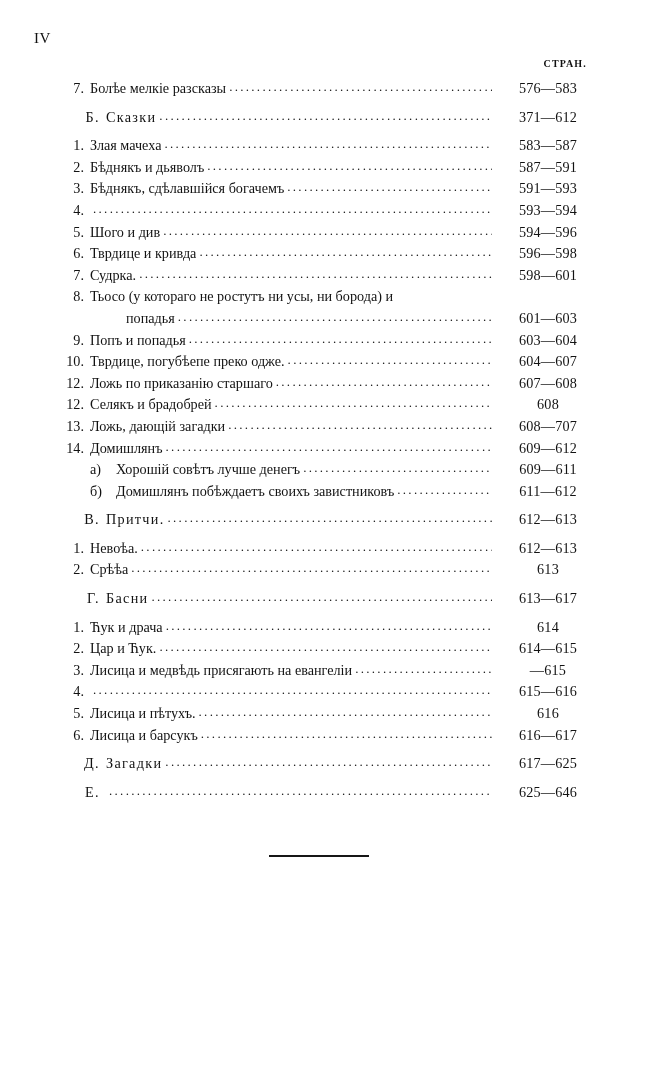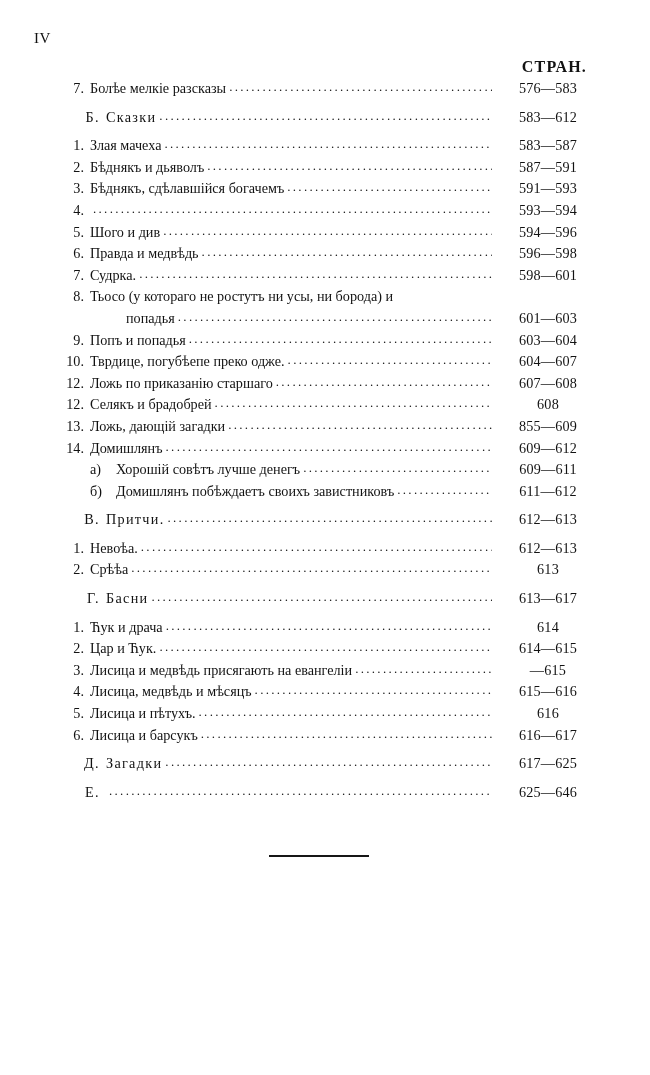--- a/index.html
+++ b/index.html
@@ -27,21 +27,21 @@
     left: 34px;
     top: 30px;
     font-size: 15px;
     letter-spacing: 0.5px;
     font-family: "Liberation Serif", serif;
   }
   .col-head {
     position: absolute;
     right: 63px;
     top: 58px;
-    font-size: 16px;
+    font-size: 10px;
     letter-spacing: 1.2px;
     font-weight: bold;
     font-family: "Liberation Serif", serif;
   }
   .toc {
     position: absolute;
     left: 60px;
     top: 78px;
     width: 530px;
   }
@@ -132,21 +132,21 @@
         <span class="num">7.</span>
         <span class="title">Болѣе мелкіе разсказы</span>
         <span class="leader">..........................................................................................</span>
         <span class="pages">576—583</span>
       </div>
       <div class="gap-sm"></div>
       <div class="row section">
         <span class="num letter">Б.</span>
         <span class="title">Сказки</span>
         <span class="leader">..........................................................................................</span>
-        <span class="pages">583—612</span>
+        <span class="pages">371—612</span>
       </div>
       <div class="gap-sm"></div>
       <div class="row">
         <span class="num">1.</span>
         <span class="title">Злая мачеха</span>
         <span class="leader">..........................................................................................</span>
         <span class="pages">583—587</span>
       </div>
       <div class="row">
         <span class="num">2.</span>
@@ -166,21 +166,21 @@
         <span class="pages">593—594</span>
       </div>
       <div class="row">
         <span class="num">5.</span>
         <span class="title">Шого и див</span>
         <span class="leader">..........................................................................................</span>
         <span class="pages">594—596</span>
       </div>
       <div class="row">
         <span class="num">6.</span>
-        <span class="title">Правда и медвѣдь</span>
+        <span class="title">Тврдице и кривда</span>
         <span class="leader">..........................................................................................</span>
         <span class="pages">596—598</span>
       </div>
       <div class="row">
         <span class="num">7.</span>
         <span class="title">Судрка.</span>
         <span class="leader">..........................................................................................</span>
         <span class="pages">598—601</span>
       </div>
       <div class="row">
@@ -216,21 +216,21 @@
       <div class="row">
         <span class="num">12.</span>
         <span class="title">Селякъ и брадобрей</span>
         <span class="leader">..........................................................................................</span>
         <span class="pages">608</span>
       </div>
       <div class="row">
         <span class="num">13.</span>
         <span class="title">Ложь, дающій загадки</span>
         <span class="leader">..........................................................................................</span>
-        <span class="pages">855—609</span>
+        <span class="pages">608—707</span>
       </div>
       <div class="row">
         <span class="num">14.</span>
         <span class="title">Домишлянъ</span>
         <span class="leader">..........................................................................................</span>
         <span class="pages">609—612</span>
       </div>
       <div class="row indent-a">
         <span class="num">а)</span>
         <span class="title">Хорошій совѣтъ лучше денегъ</span>
@@ -284,21 +284,20 @@
         <span class="pages">614—615</span>
       </div>
       <div class="row">
         <span class="num">3.</span>
         <span class="title">Лисица и медвѣдь присягають на евангеліи</span>
         <span class="leader">..........................................................................................</span>
         <span class="pages">—615</span>
       </div>
       <div class="row">
         <span class="num">4.</span>
-        <span class="title">Лисица, медвѣдь и мѣсяцъ</span>
         <span class="leader">..........................................................................................</span>
         <span class="pages">615—616</span>
       </div>
       <div class="row">
         <span class="num">5.</span>
         <span class="title">Лисица и пѣтухъ.</span>
         <span class="leader">..........................................................................................</span>
         <span class="pages">616</span>
       </div>
       <div class="row">

